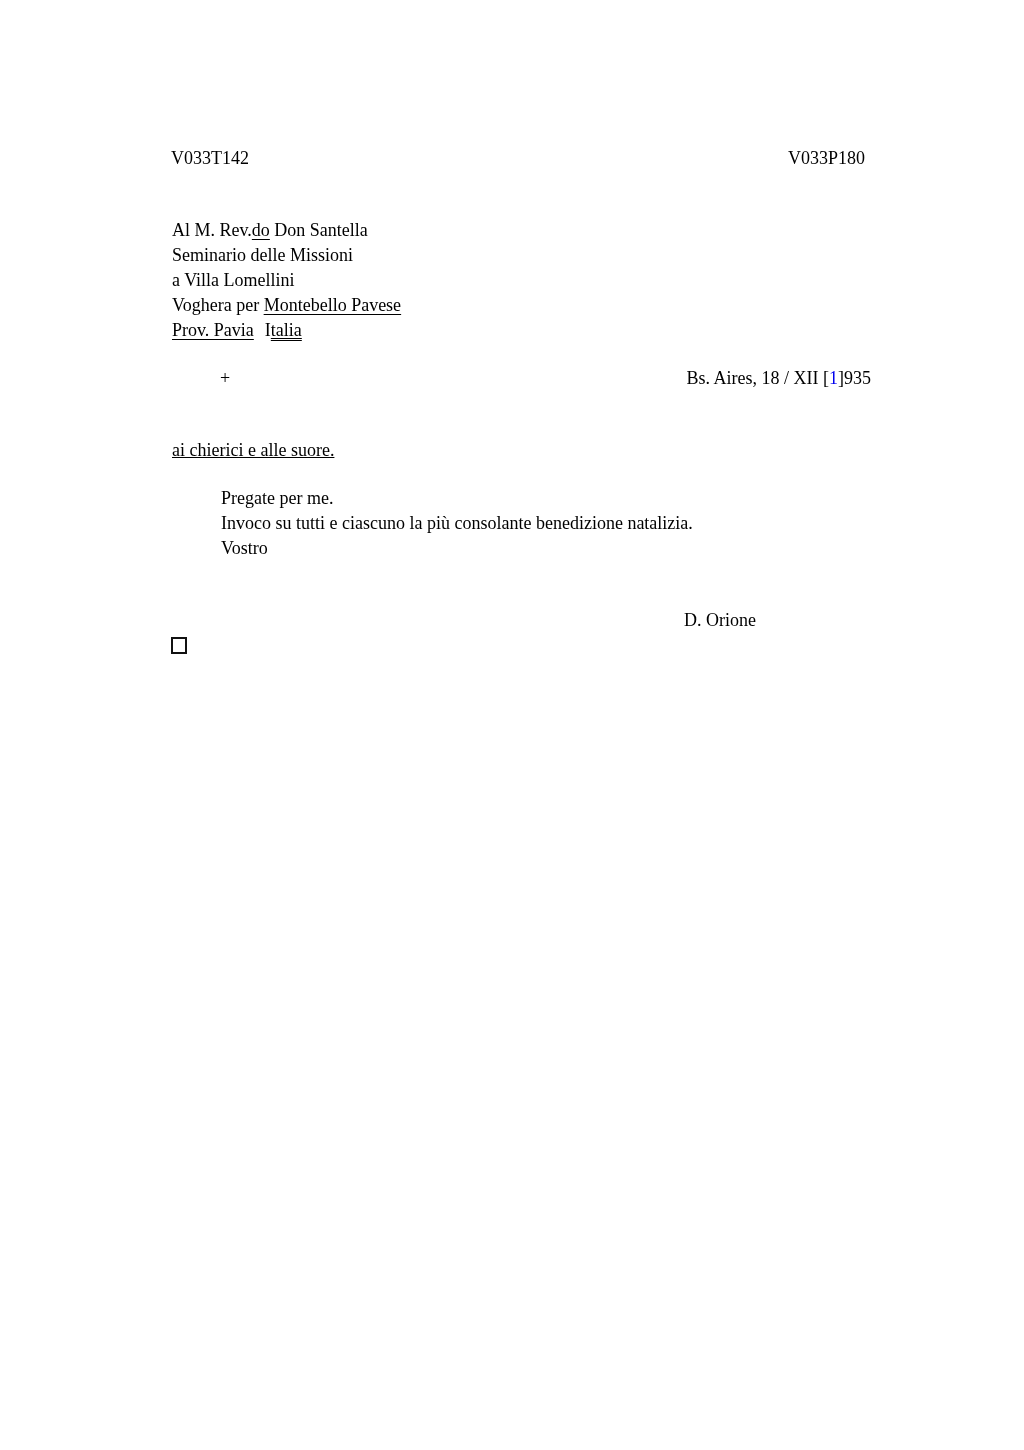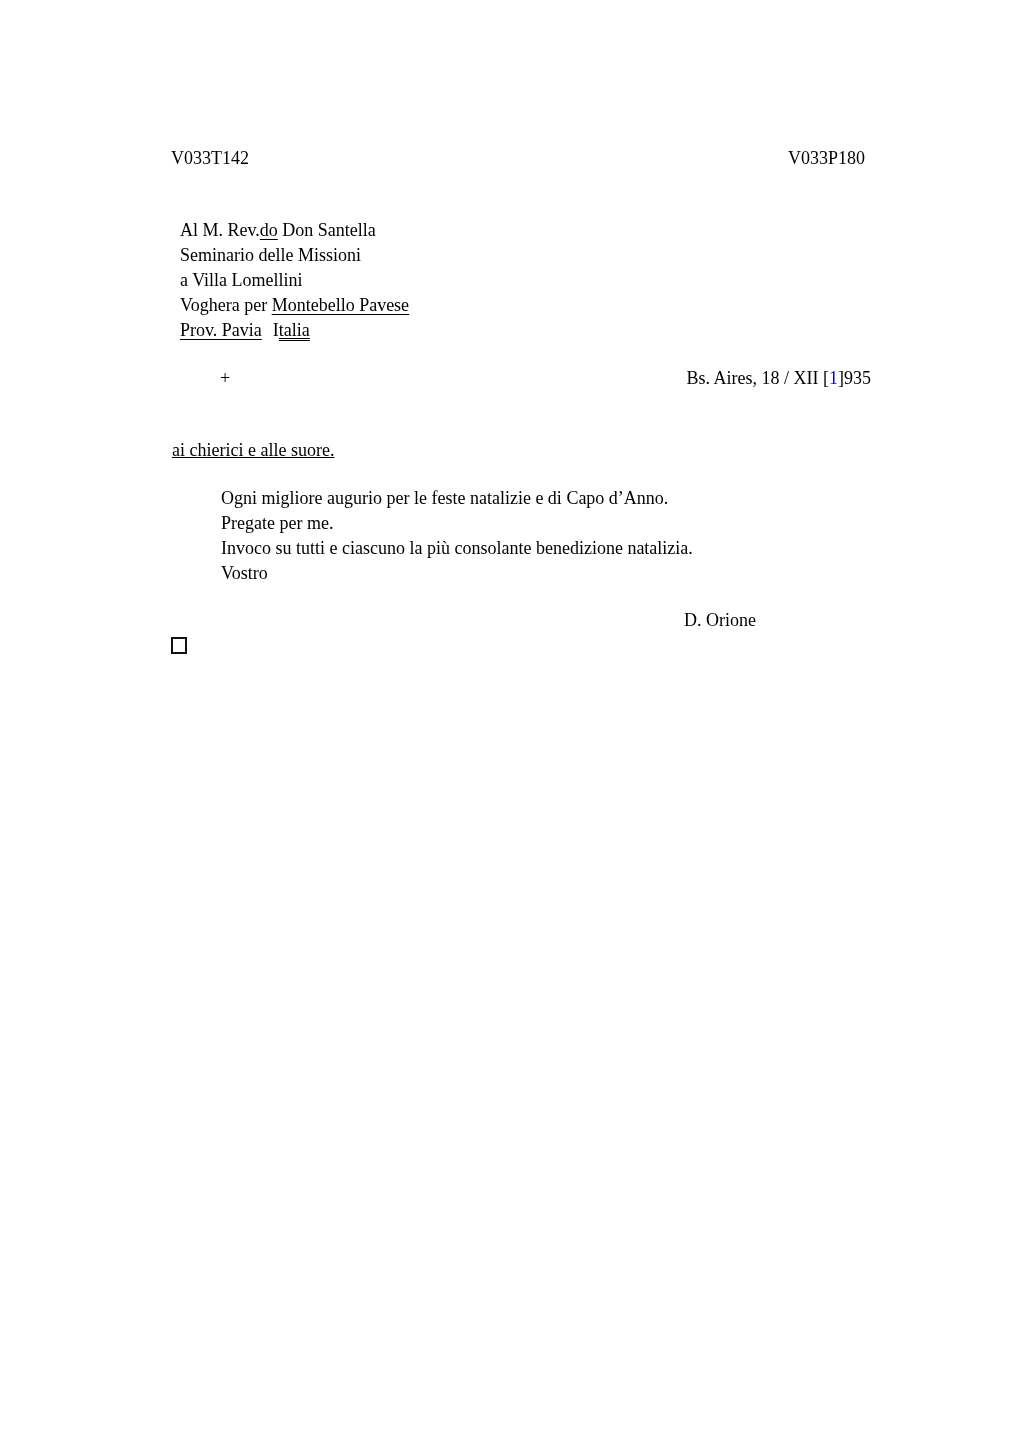--- a/index.html
+++ b/index.html
@@ -16,21 +16,21 @@
     font-family: "Liberation Serif", "DejaVu Serif", serif;
     font-size: 18px;
     line-height: 25px;
     overflow: hidden;
   }
   .abs { position: absolute; }
 
   .hdr-left  { left: 171px; top: 146px; }
   .hdr-right { left: 756px; top: 146px; margin-left: 32px; }
 
-  .address   { left: 180px; top: 218px; font-family: Liberation Serif, serif; }
+  .address   { left: 172px; top: 218px; font-family: Liberation Serif, serif; }
   .address .line { white-space: nowrap; }
 
   .dateline  { left: 0; top: 366px; width: 100%; height: 25px; }
   .plus      { position: absolute; left: 220px; top: 0; }
   .datetext  { position: absolute; right: 153px; top: 0; white-space: nowrap; margin-left: 34px; }
 
   .sal1      { left: 221px; top: 413px; white-space: nowrap; }
   .sal2      { left: 172px; top: 438px; white-space: nowrap; text-decoration: underline; }
 
   .body-block { left: 221px; top: 486px; }
@@ -76,21 +76,20 @@
   </div>
 
   <div class="abs dateline">
     <span class="plus">+</span>
     <span class="datetext"><span>Bs. Aires, 18 / XII [</span><span class="blue" style="color: rgb(0, 0, 238);">1</span><span>]935</span></span>
   </div>
 
   <div class="abs sal2">ai chierici e alle suore.</div>
 
   <div class="abs body-block">
-    <div class="line">Ogni migliore augurio per le feste natalizie e di Capo d’Anno.</div>
     <div class="line">Pregate per me.</div>
     <div class="line">Invoco su tutti e ciascuno la più consolante benedizione natalizia.</div>
     <div class="line">Vostro</div>
   </div>
 
   <div class="abs signature">D. Orione</div>
 
   <div class="abs square"></div>
 
 </div>

